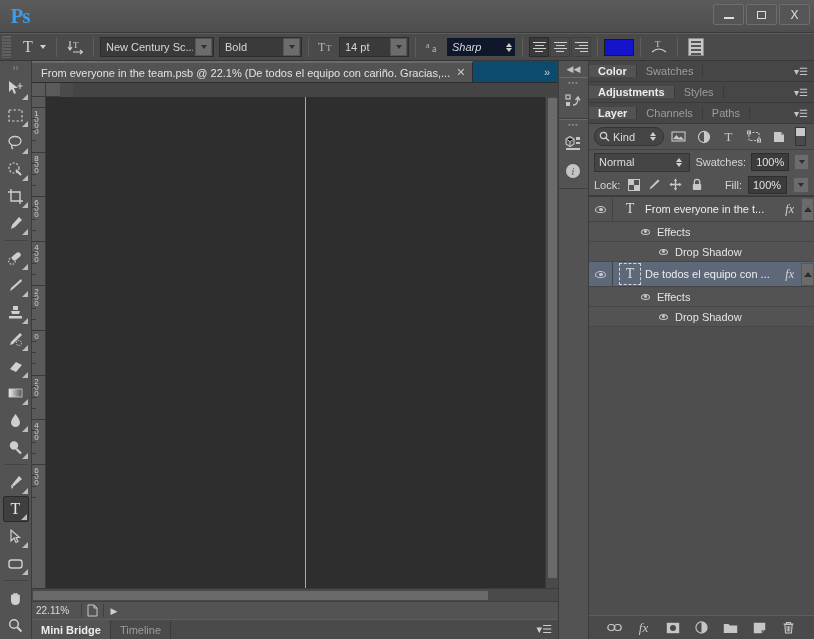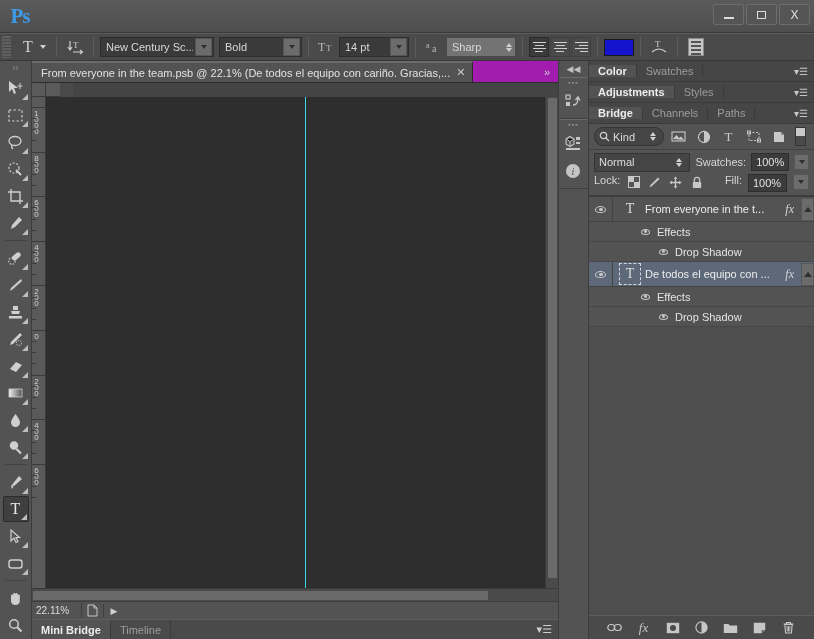--- a/index.html
+++ b/index.html
@@ -69,21 +69,21 @@
   }
   .combo .val{ flex:1; overflow:hidden; white-space:nowrap; }
   .combo .arrowbox{
     width:17px; height:18px; background:#6c6c6c; border:1px solid #555;
     display:flex;align-items:center;justify-content:center; margin:0 1px 0 2px;
   }
   .combo .arrowbox .caret{ border-top-color:#303030; }
   .font-family{ width:114px; }
   .font-style{ width:83px; }
   .font-size{ width:70px; }
-  .aa-combo{ width:70px; background:#737373; border:1px solid #4a4a4a; }
+  .aa-combo{ width:70px; background:#0f172a; border:1px solid #4a4a4a;font-style:italic; }
   .spinner{ display:flex; flex-direction:column; gap:1px; margin-right:3px; }
   .spinner i{ width:0;height:0;border-left:3.5px solid transparent;border-right:3.5px solid transparent; }
   .spinner .up{ border-bottom:4px solid #d0d0d0; }
   .spinner .dn{ border-top:4px solid #d0d0d0; }
   .align-group{ display:flex; gap:1px; }
   .align-btn{
     width:20px;height:20px; background:#4a4a4a; border:1px solid #3f3f3f;
     display:flex; flex-direction:column; justify-content:center; align-items:center; gap:1.5px;
   }
   .align-btn.active{ background:#3a3a3a; border:1px solid #2a2a2a; }
@@ -119,21 +119,21 @@
   .tool:after{
     content:""; position:absolute; right:1px; bottom:1px;
     width:0;height:0;border-left:3px solid transparent;border-top:3px solid transparent;border-right:3px solid #bdbdbd;border-bottom:3px solid #bdbdbd;
   }
   .tool.nosub:after{ display:none; }
   .tool-sep{ width:22px; height:1px; background:#6b6b6b; margin:3px 0 4px 0; border-bottom:1px solid #424242; }
 
   
   .docarea{ flex:1; display:flex; flex-direction:column; min-width:0; background:#444; }
   .tabstrip{
-    height:22px; flex:0 0 22px; background:#a21caf;
+    height:22px; flex:0 0 22px; background:#0c4a6e;
     display:flex; align-items:stretch; border-bottom:1px solid #2c2c2c;
   }
   .doctab{
     background:#535353; display:flex; align-items:center; gap:6px;
     padding:0 7px 0 9px; font-size:11px; color:#e2e2e2;
     border-right:1px solid #2c2c2c; max-width:455px;
     border-top:2px solid #6b6b6b;
   }
   .doctab .label{ overflow:hidden; white-space:nowrap; text-overflow:ellipsis; }
   .tab-close{ color:#c8c8c8; font-size:11px; }
@@ -254,21 +254,21 @@
     display:flex;align-items:center;padding:0 4px;font-size:11px;color:#dcdcdc;
   }
   .lbl-sm{ font-size:11px; color:#d6d6d6; }
   .numbox{
     height:18px; background:#3c3c3c; border:1px solid #2d2d2d; display:flex; align-items:center;
     padding:0 4px; font-size:11px; color:#e0e0e0;
   }
   .numbox-arrow{ width:16px;height:16px;background:#6c6c6c;border:1px solid #555;display:flex;align-items:center;justify-content:center;}
 
   .lockrow{
-    height:22px; display:flex; gap:6px; padding:0 5px; background:#535353;
+    height:22px; display:flex; align-items:center; gap:6px; padding:0 5px; background:#535353;
     border-bottom:1px solid #3e3e3e;
   }
   .lock-ico{ width:15px;height:16px;display:flex;align-items:center;justify-content:center;color:#c9c9c9;font-size:11px;}
 
   .layerlist{ flex:1; overflow:hidden; background:#4e4e4e; border-top:1px solid #3a3a3a; }
   .layer-row{
     height:25px; display:flex; align-items:center; gap:4px;
     border-bottom:1px solid #434343; background:#535353; padding-right:0px;
   }
   .layer-row.selected{ background:#5d6878; }
@@ -680,21 +680,21 @@
           <div class="menu-ico">▾☰</div>
         </div>
 
         <div class="panel-tabs">
           <div class="ptab active">Adjustments</div>
           <div class="ptab">Styles</div>
           <div class="menu-ico">▾☰</div>
         </div>
 
         <div class="panel-tabs">
-          <div class="ptab active">Bridge</div>
+          <div class="ptab active">Layer</div>
           <div class="ptab">Channels</div>
           <div class="ptab">Paths</div>
           <div class="menu-ico">▾☰</div>
         </div>
 
         <div class="layers-filter">
           <div class="kind-combo">
             <svg width="11" height="11" viewBox="0 0 11 11">
                 <circle cx="4.5" cy="4.5" r="3.2" fill="none" stroke="#d0d0d0" stroke-width="1.2"></circle>
                 <path d="M7 7 L10 10" stroke="#d0d0d0" stroke-width="1.3"></path>

